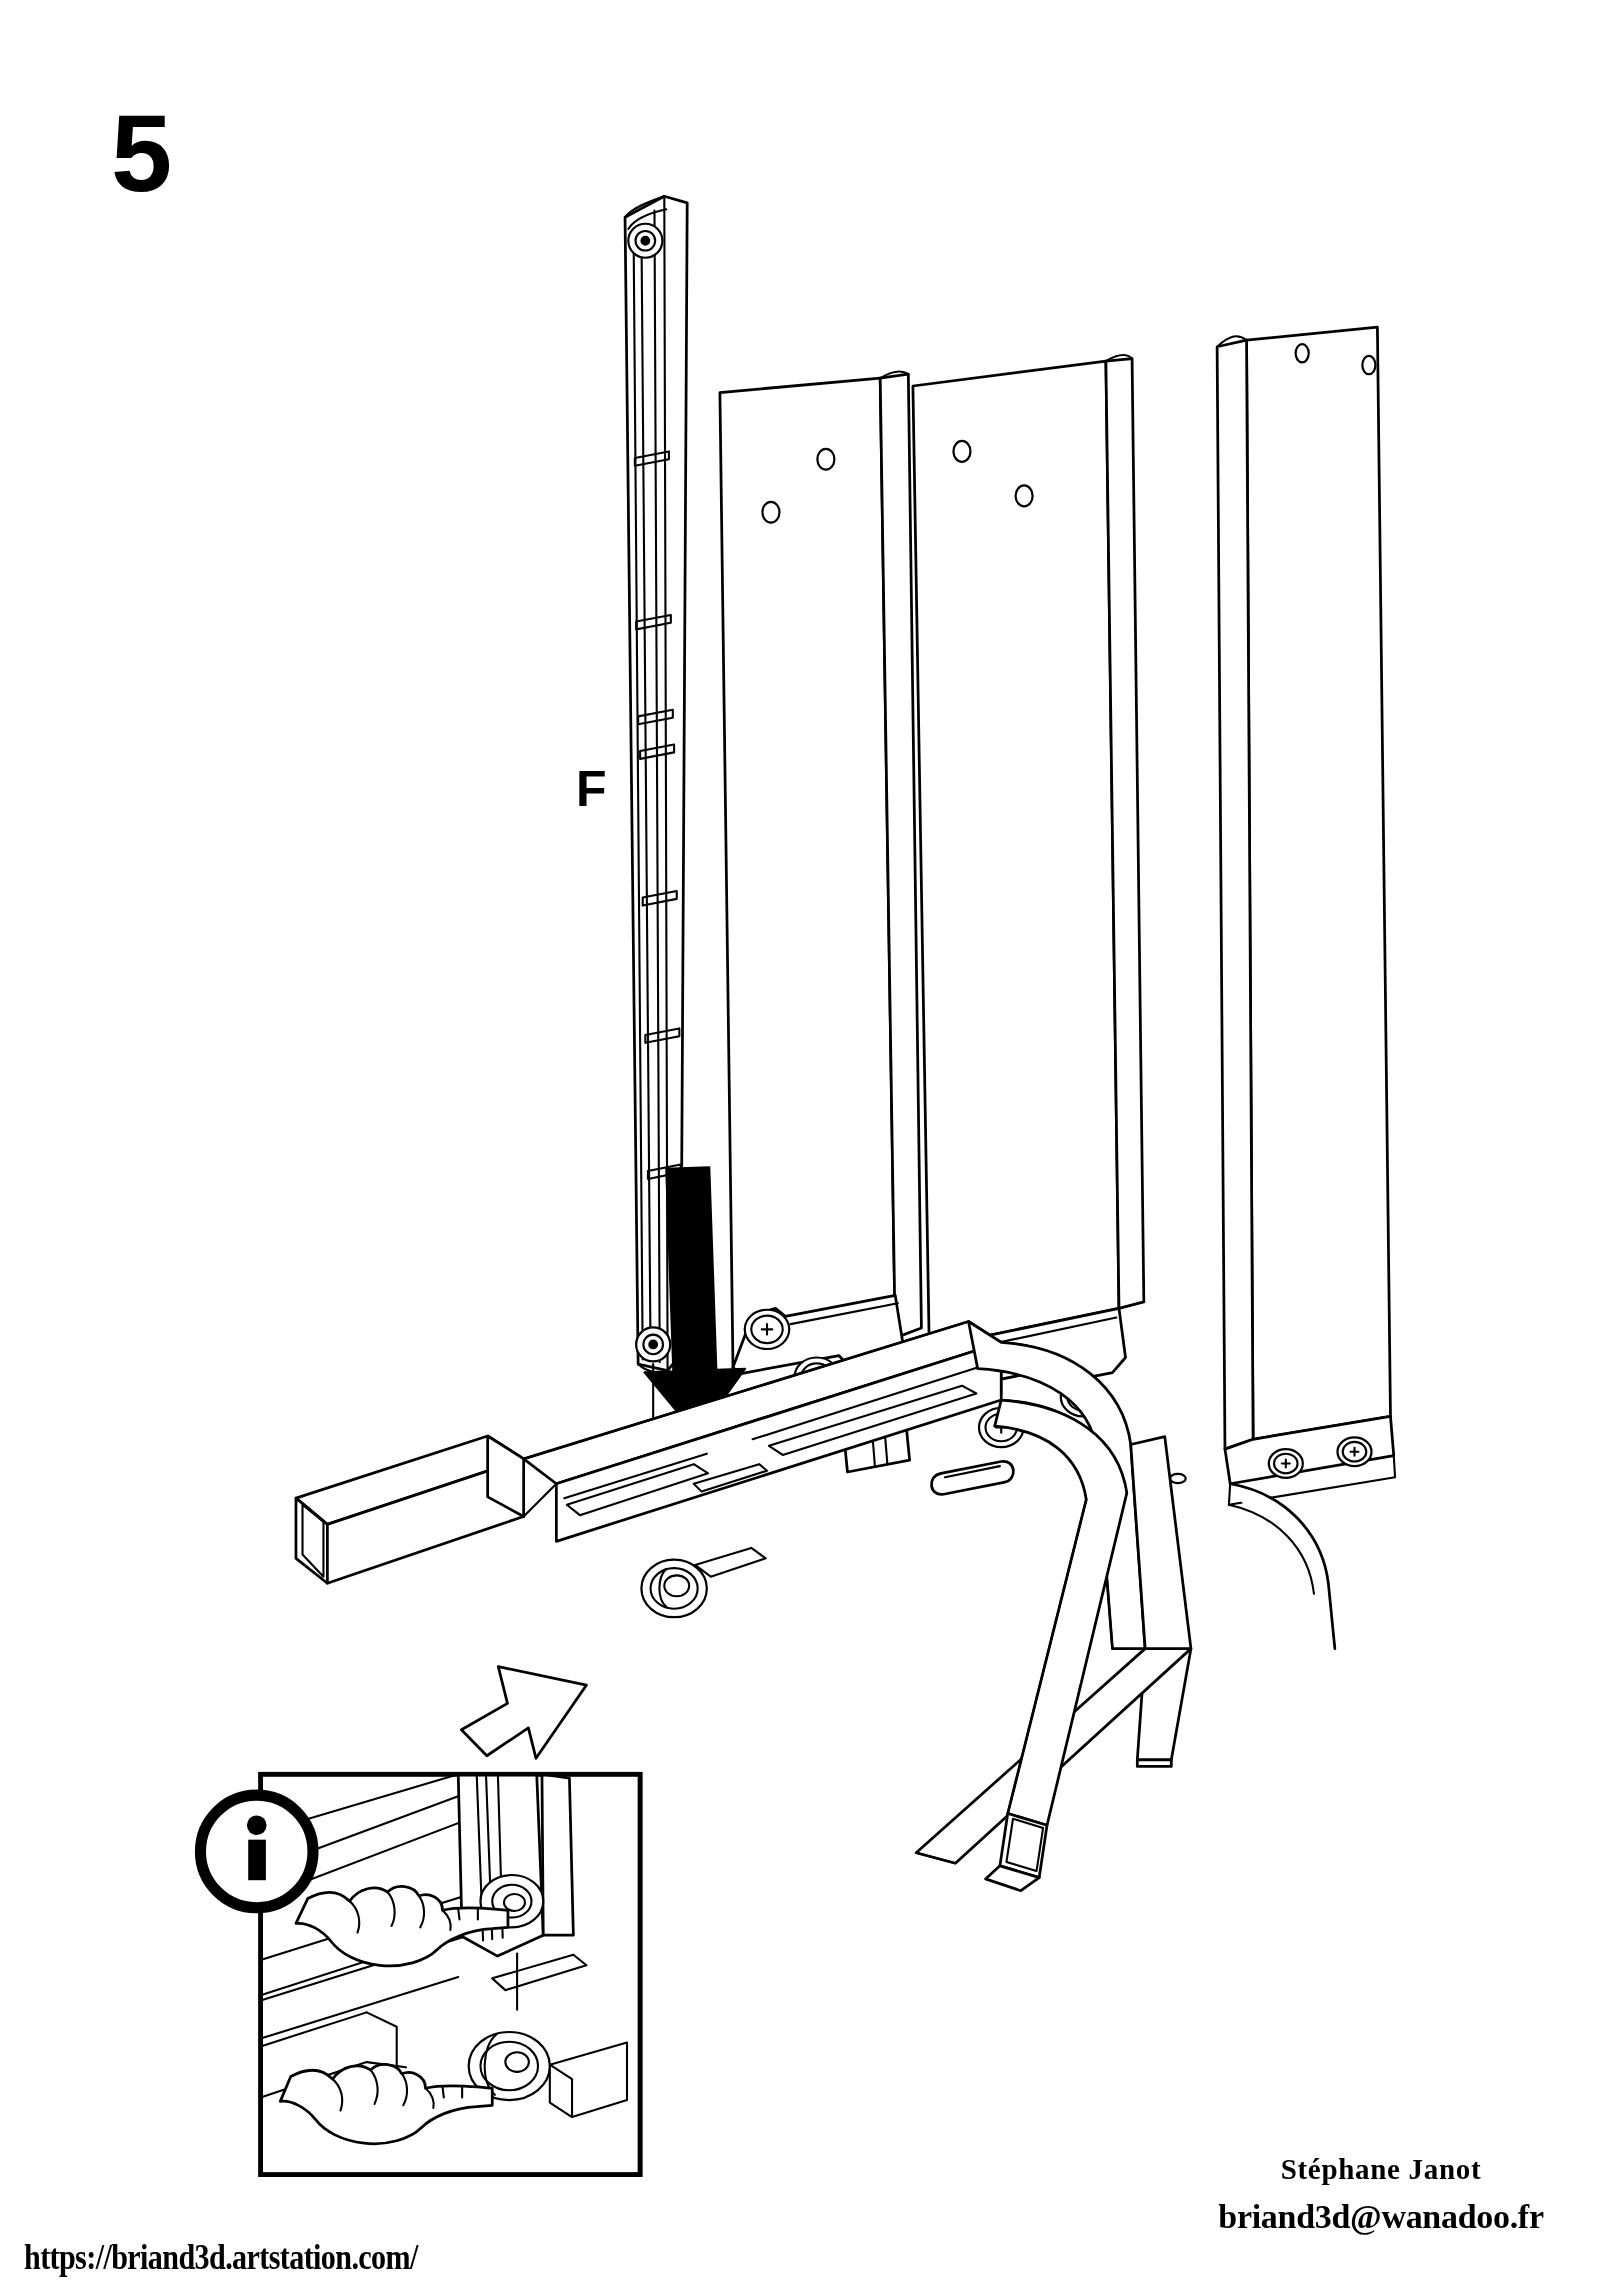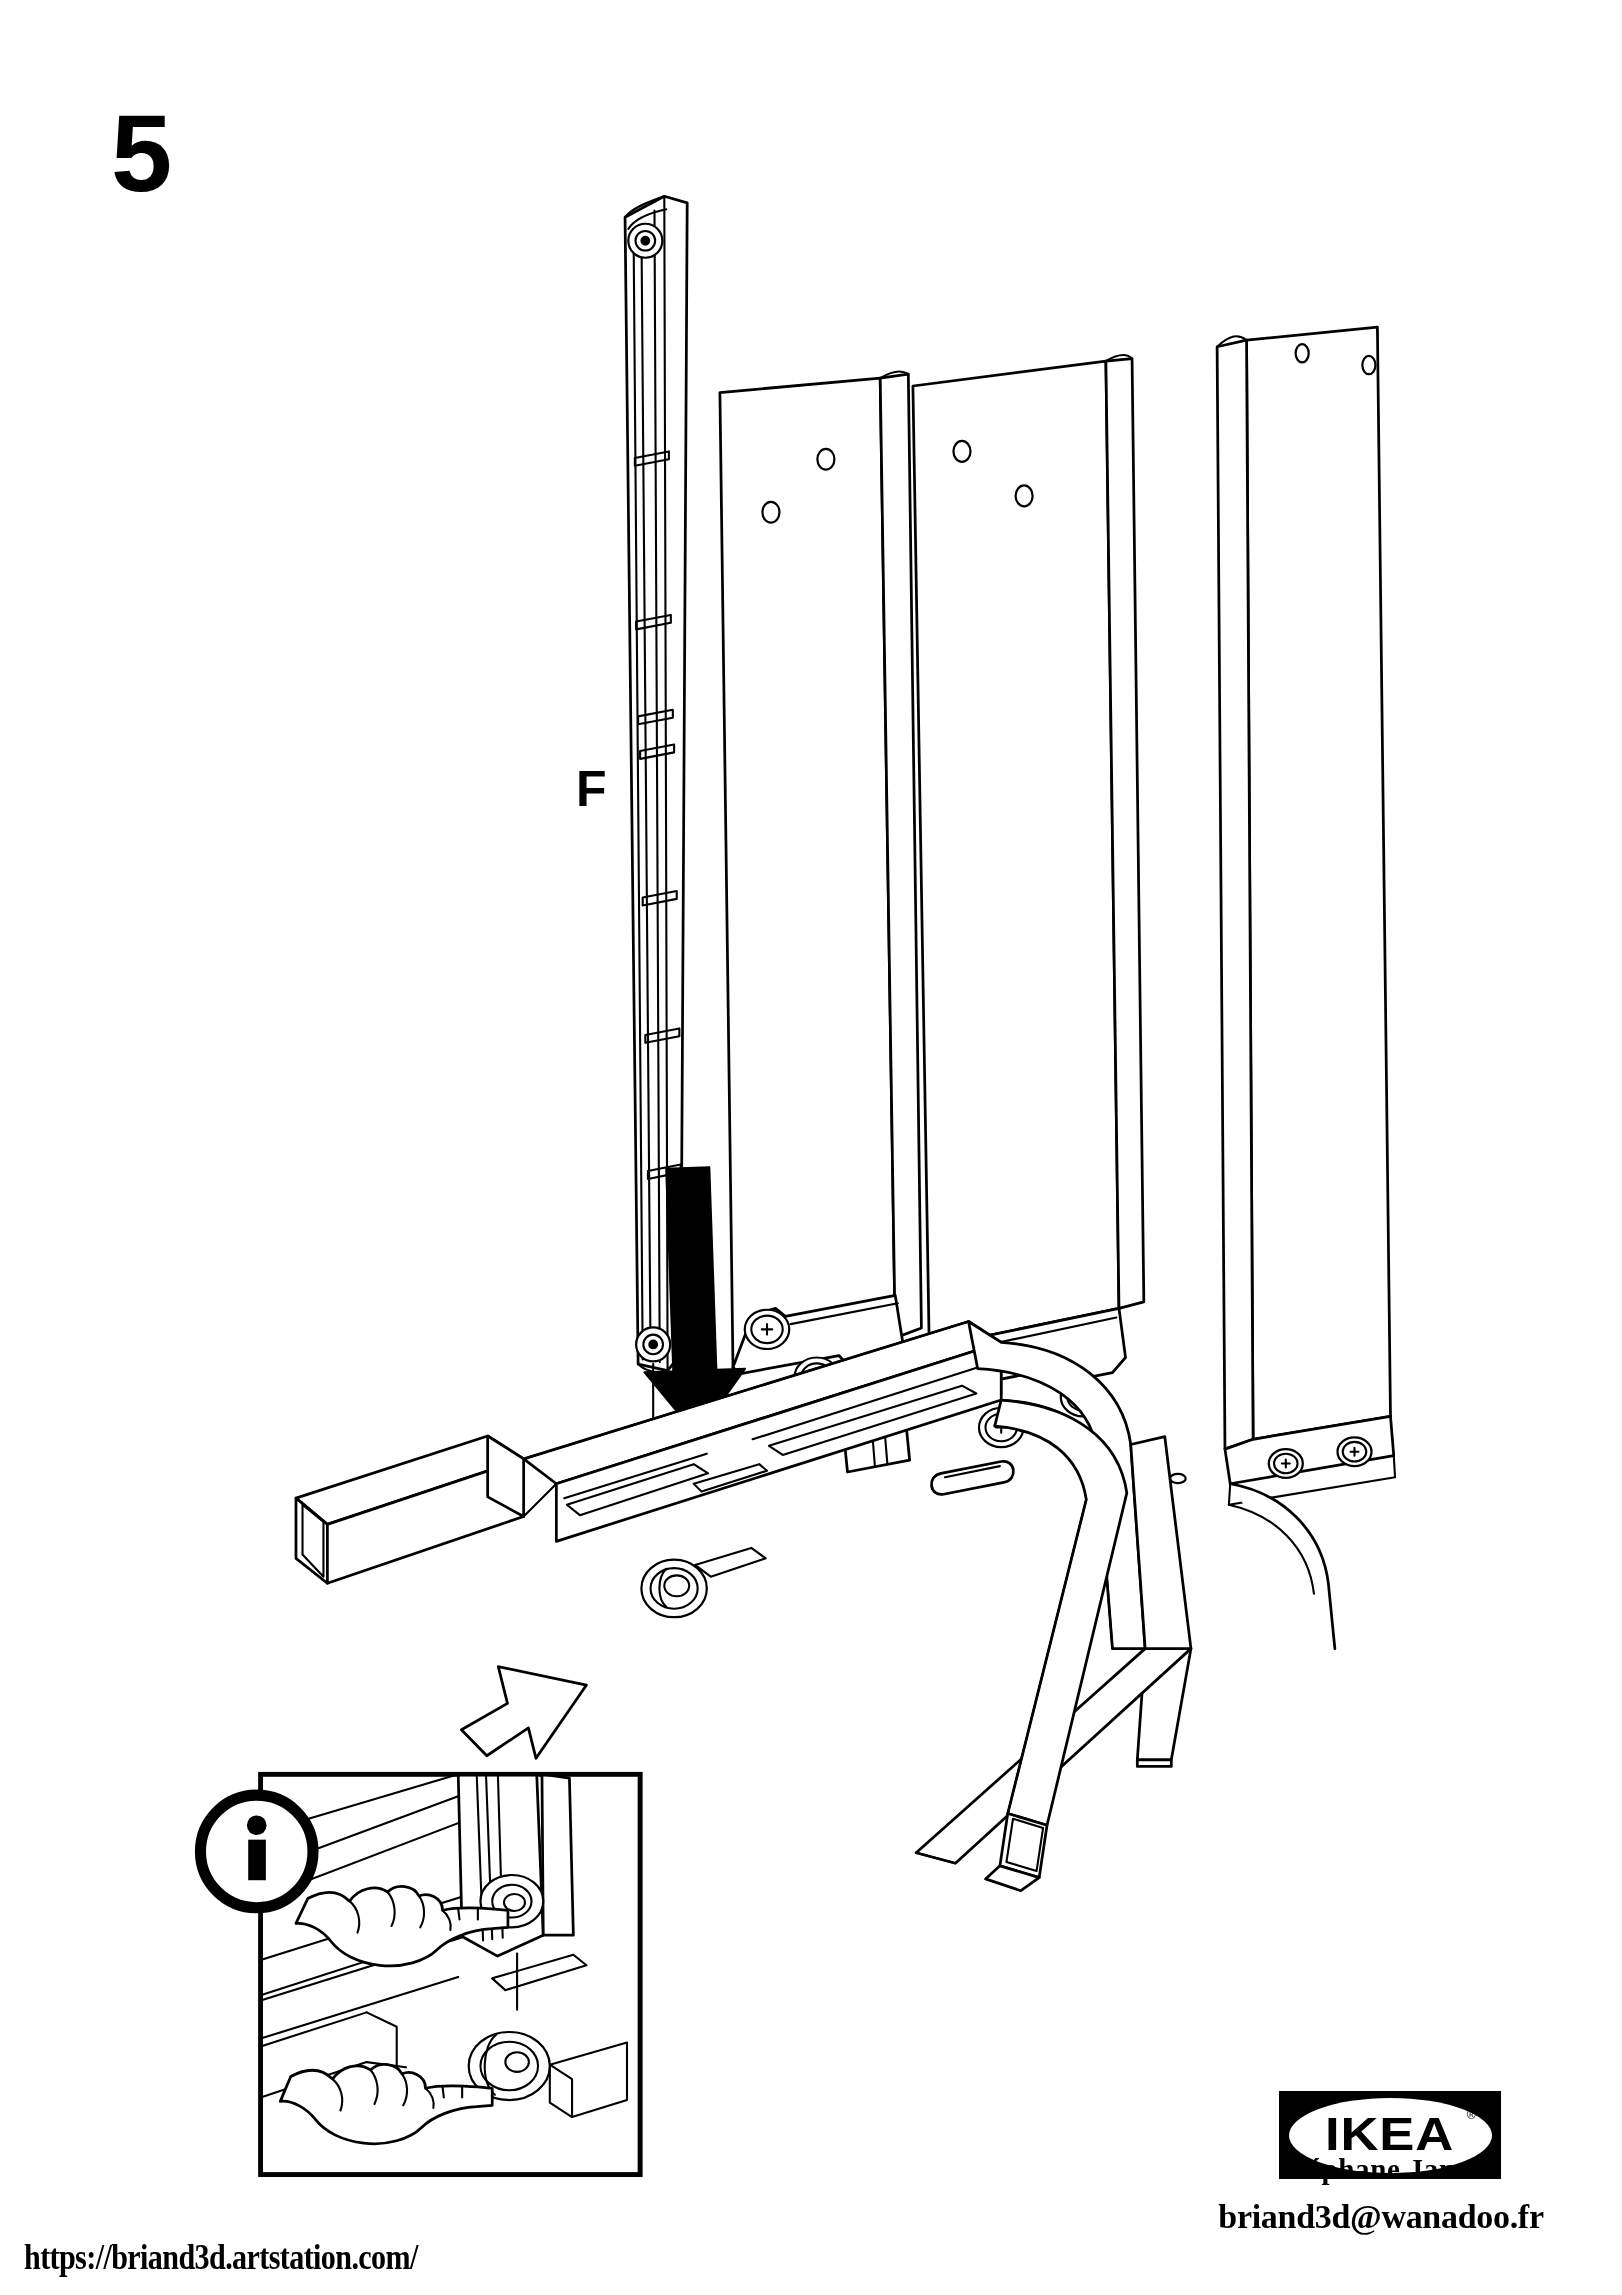--- a/index.html
+++ b/index.html
@@ -396,26 +396,20 @@
       <circle cx="392" cy="2830" r="86" fill="#ffffff" stroke="#000" stroke-width="17"></circle>
       <circle cx="392" cy="2790" r="15" fill="#000"></circle>
       <rect x="379" y="2812" width="27" height="62" fill="#000"></rect>
     </g>
   </svg>
 
   <div id="part-label-f">F</div>
 
   <div id="artstation-url">https://briand3d.artstation.com/</div>
 
-  <div id="ikea-logo">
-    <div class="oval">
-      <span class="wordmark">IKEA</span>
-      <span class="reg">®</span>
-    </div>
-  </div>
 
   <div id="credit-block">
     <div id="credit-name">Stéphane  Janot</div>
     <div id="credit-email">briand3d@wanadoo.fr</div>
   </div>
 
 </div>
 
 
 </body></html>

